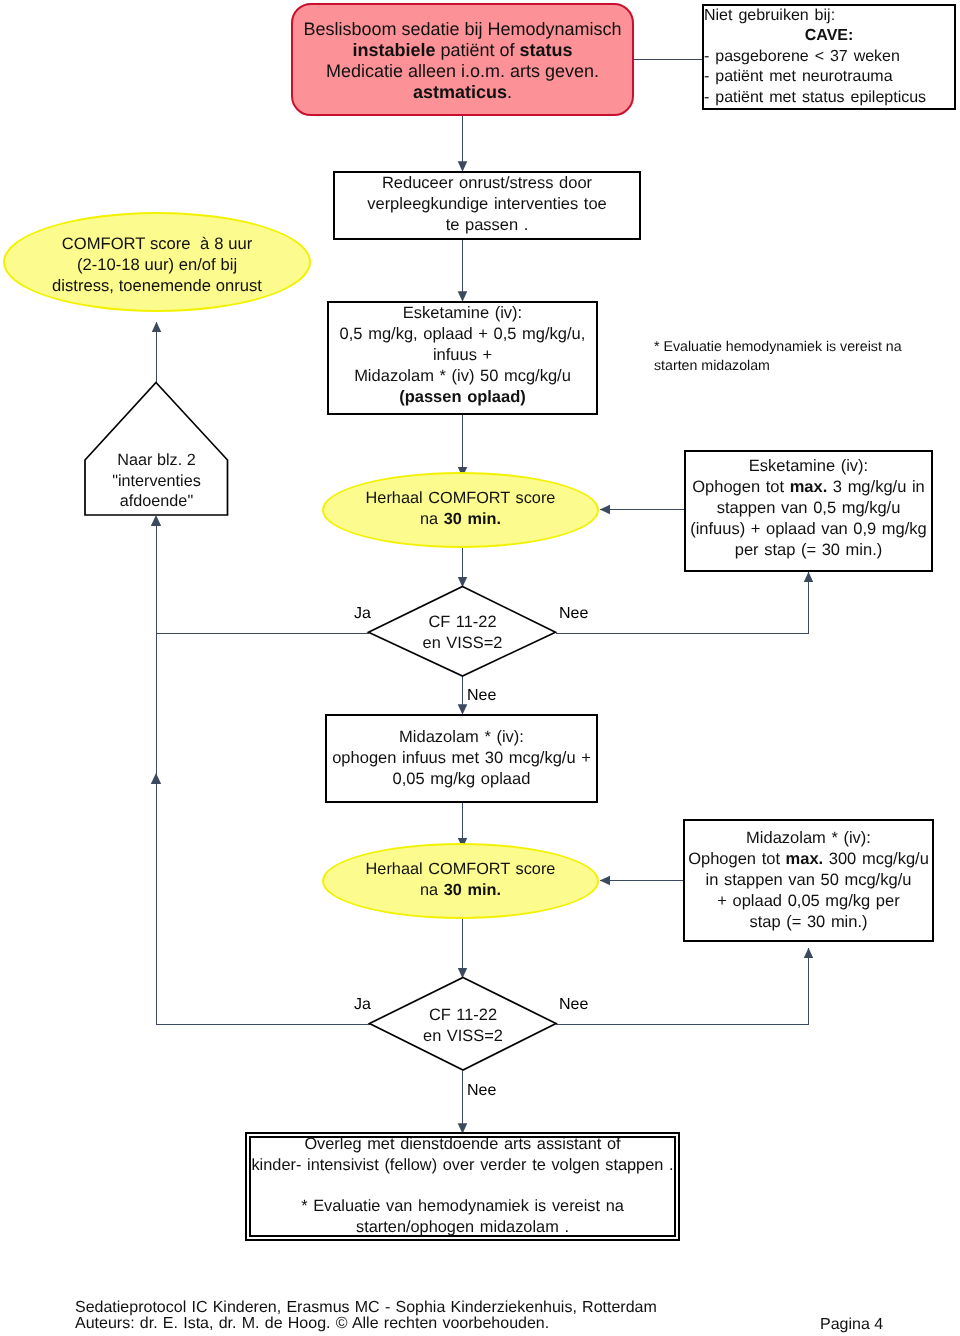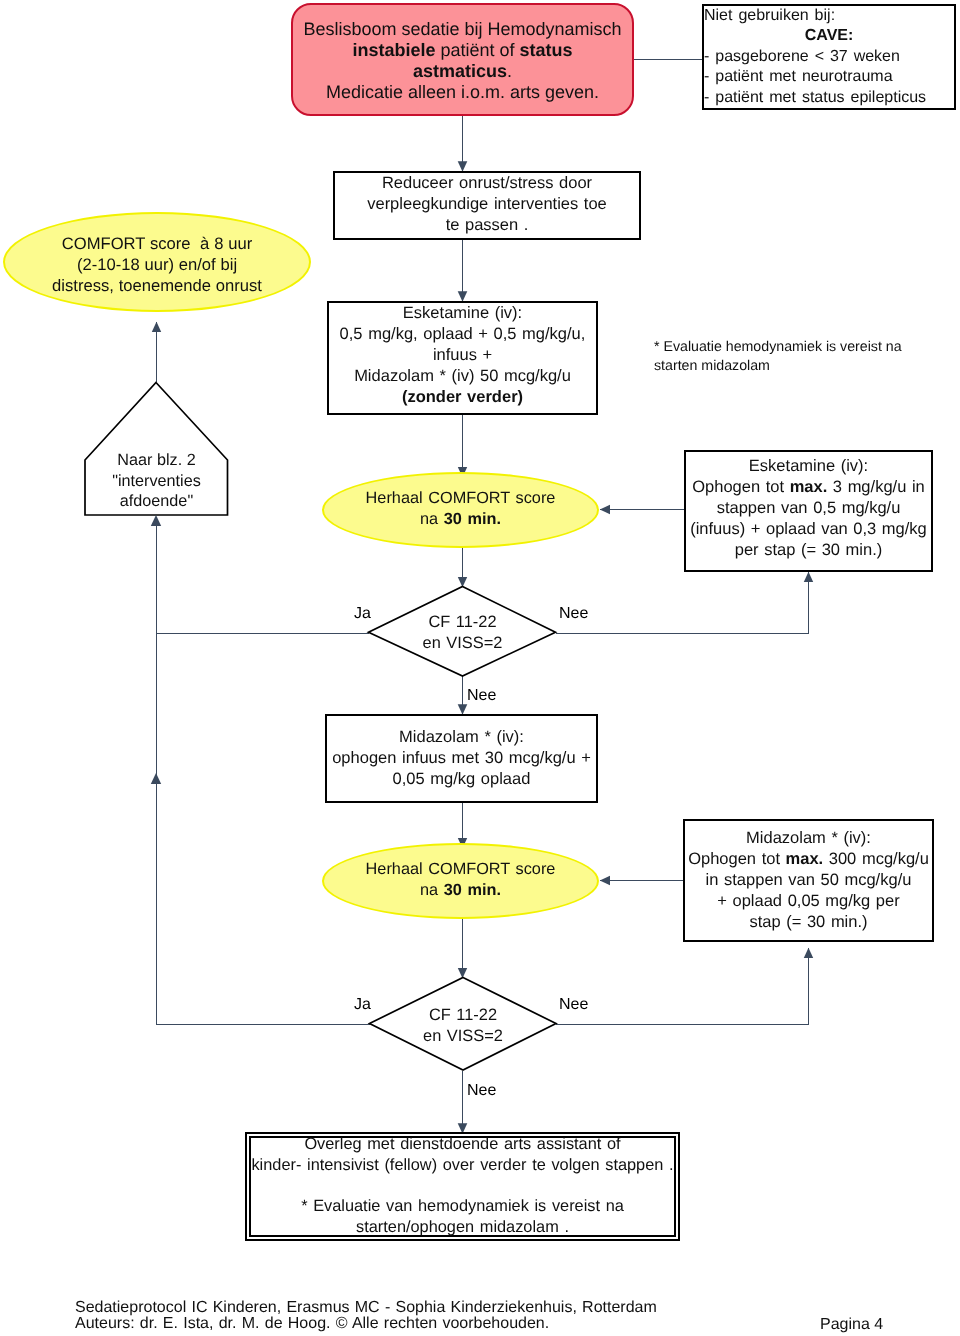--- a/index.html
+++ b/index.html
@@ -80,22 +80,22 @@
   <g fill="#3B4A5E" stroke="none" shape-rendering="geometricPrecision">
     <polygon points="156,515 150.8,526 161.2,526"></polygon>
     <polygon points="156,773 150.8,784 161.2,784"></polygon>
   </g>
 </svg>
 
 <div class="node roundbox" style="left:291px;top:3px;width:343px;height:113px;">
   <div class="txt" id="title-lines">
         <div class="ln">Beslisboom sedatie bij Hemodynamisch</div>
         <div class="ln"><b>instabiele</b> patiënt of <b>status</b></div>
+        <div class="ln">Medicatie alleen i.o.m. arts geven.</div>
         <div class="ln"><b>astmaticus</b>.</div>
-        <div class="ln">Medicatie alleen i.o.m. arts geven.</div>
       </div>
 </div>
 
 <div class="node rect" style="left:702px;top:4px;width:254px;height:106px;">
   <div class="txt cave" id="cave-lines">
         <div class="ln">Niet gebruiken bij:</div>
         <div class="ln cave-title">CAVE:</div>
         <div class="ln">- pasgeborene &lt; 37 weken</div>
         <div class="ln">- patiënt met neurotrauma</div>
         <div class="ln">- patiënt met status epilepticus</div>
@@ -117,21 +117,21 @@
         <div class="ln">te passen .</div>
       </div>
 </div>
 
 <div class="node rect pb5" style="left:327px;top:301px;width:271px;height:114px;">
   <div class="txt" id="esk-lines">
         <div class="ln">Esketamine (iv):</div>
         <div class="ln">0,5 mg/kg, oplaad + 0,5 mg/kg/u,</div>
         <div class="ln">infuus +</div>
         <div class="ln">Midazolam * (iv) 50 mcg/kg/u</div>
-        <div class="ln"><b>(zonder verder)</b></div>
+        <div class="ln"><b>(passen oplaad)</b></div>
       </div>
 </div>
 
 <div class="node note" style="left:654px;top:338px;width:290px;height:44px;">
   <div class="txt" id="note-lines">
         <div class="ln">* Evaluatie hemodynamiek is vereist na</div>
         <div class="ln">starten midazolam</div>
       </div>
 </div>
 
@@ -148,21 +148,21 @@
         <div class="ln">Herhaal COMFORT score</div>
         <div class="ln">na <b>30 min.</b></div>
       </div>
 </div>
 
 <div class="node rect pb6" style="left:684px;top:450px;width:249px;height:122px;">
   <div class="txt" id="eskop-lines">
         <div class="ln">Esketamine (iv):</div>
         <div class="ln">Ophogen tot <b>max.</b> 3 mg/kg/u in</div>
         <div class="ln">stappen van 0,5 mg/kg/u</div>
-        <div class="ln">(infuus) + oplaad van 0,3 mg/kg</div>
+        <div class="ln">(infuus) + oplaad van 0,9 mg/kg</div>
         <div class="ln">per stap (= 30 min.)</div>
       </div>
 </div>
 
 <div class="node diamond" style="left:369px;top:586px;width:187px;height:90px;">
   <div class="txt" id="dec1-lines">
         <div class="ln">CF 11-22</div>
         <div class="ln">en VISS=2</div>
       </div>
 </div>

